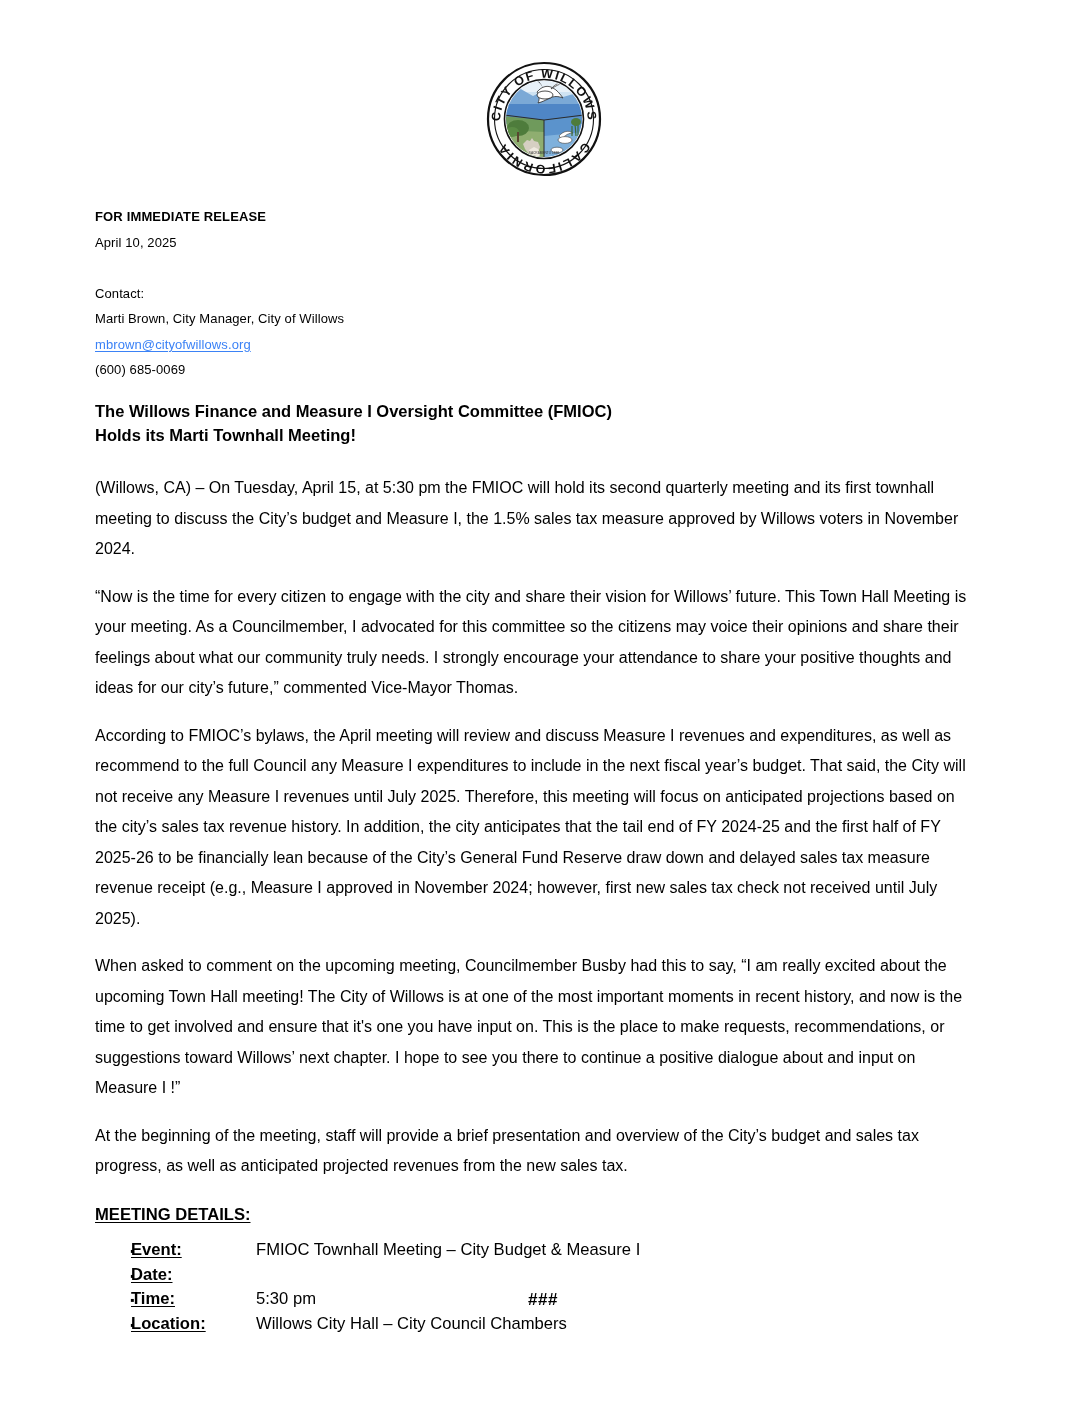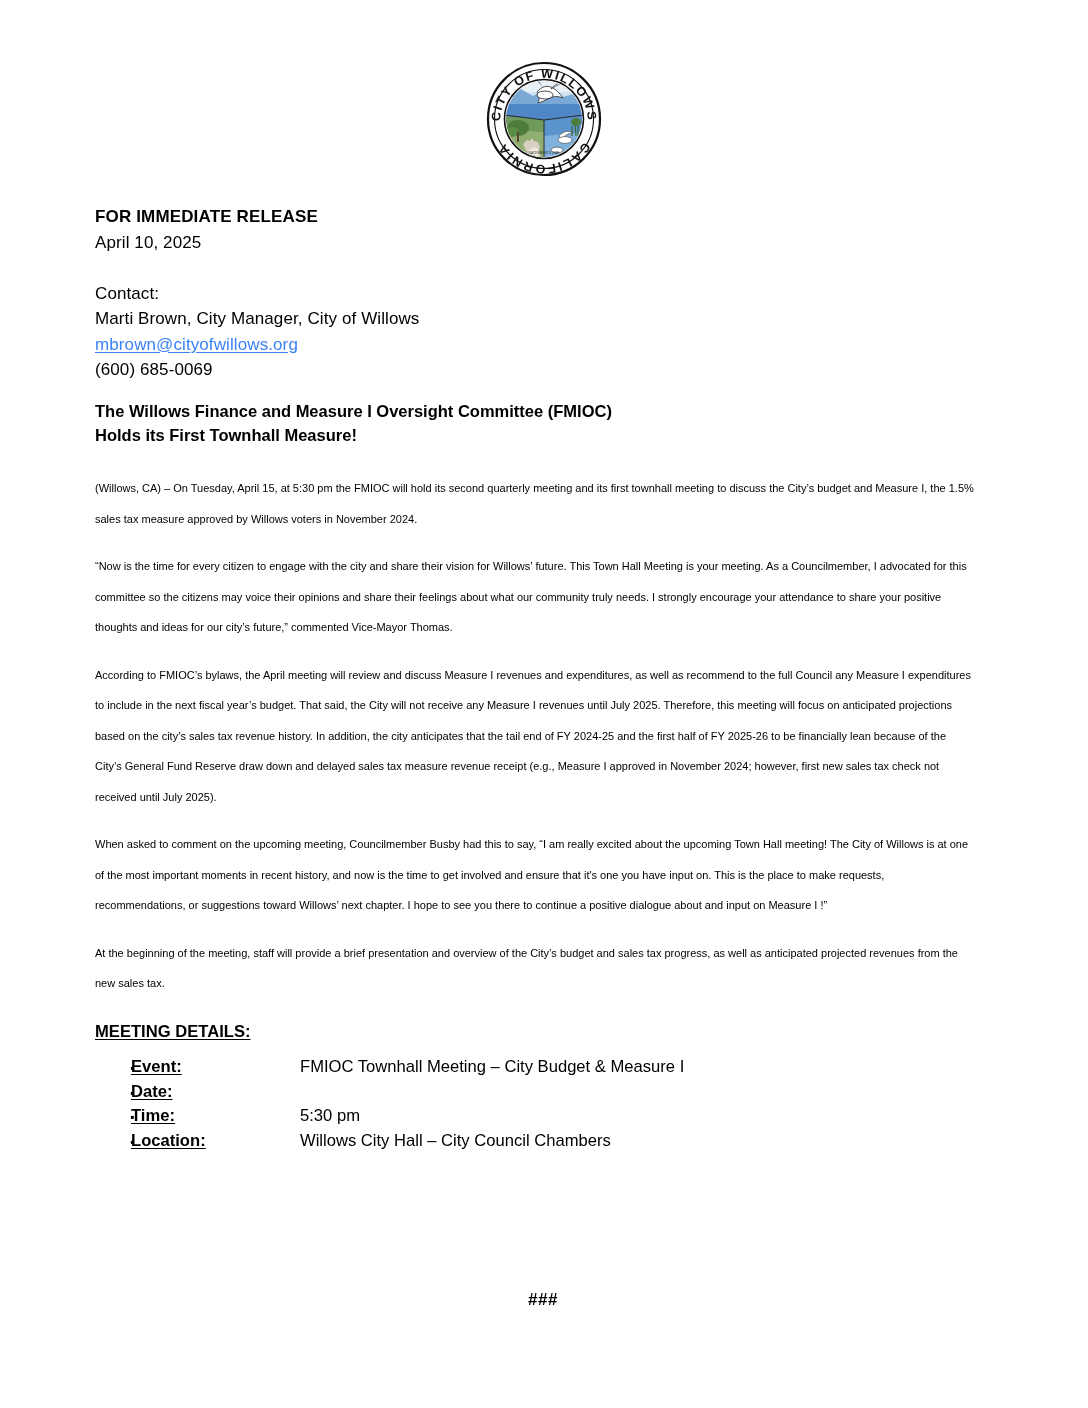--- a/index.html
+++ b/index.html
@@ -44,21 +44,21 @@
   .seal svg { display: block; width: 118px; height: 122px; }
 
   
   .hdr {
     position: absolute;
     top: 204px;
     left: 0;
     width: 896px;
   }
   .hdr-line {
-    font-size: 17px;
+    font-size: 13px;
     line-height: 25.5px;
     letter-spacing: 0.1px;
     white-space: nowrap;
   }
   .hdr-line.bold { font-weight: bold; letter-spacing: 0.15px; }
   .spacer-line { height: 25.5px; }
   .email-link {
     color: #3b82f6;
     text-decoration: underline;
     text-underline-offset: 2px;
@@ -76,21 +76,21 @@
   }
 
   
   .body-block {
     position: absolute;
     top: 473px;
     left: 0;
     width: 896px;
   }
   .para {
-    font-size: 11px;
+    font-size: 16px;
     line-height: 30.5px;
     text-align: left;
     margin: 0 16px 17px 0;
   }
   .para:last-child { margin-bottom: 0; }
 
   .mtg-heading {
     font-size: 16.6px;
     line-height: 30.5px;
     font-weight: bold;
@@ -120,21 +120,21 @@
     font-size: 12px;
     line-height: 24.5px;
     color: #000;
   }
   .det-label {
     width: 125px;
     font-weight: bold;
     text-decoration: underline;
     text-underline-offset: 2px;
   }
-  .det-value { flex: 1; margin-left: 44px; }
+  .det-value { flex: 1; }
 
   
   .footer-mark {
     position: absolute;
     top: 1290px;
     left: 0;
     width: 896px;
     text-align: center;
     font-size: 17px;
     font-weight: bold;
@@ -219,21 +219,21 @@
       <div class="hdr-line">Contact:</div>
       <div class="hdr-line">Marti Brown, City Manager, City of Willows</div>
       <div class="hdr-line">
         <a class="email-link" href="#">mbrown@cityofwillows.org</a>
       </div>
       <div class="hdr-line">(600) 685-0069</div>
     </div>
 
     <div class="headline">
       <div>The Willows Finance and Measure I Oversight Committee (FMIOC)</div>
-      <div>Holds its First Townhall Measure!</div>
+      <div>Holds its Marti Townhall Meeting!</div>
     </div>
 
     <div class="body-block">
       <p class="para">(Willows, CA) – On Tuesday, April 15, at 5:30 pm the FMIOC will hold its second quarterly meeting and its first townhall meeting to discuss the City’s budget and Measure I, the 1.5% sales tax measure approved by Willows voters in November 2024.</p>
       <p class="para">“Now is the time for every citizen to engage with the city and share their vision for Willows’ future. This Town Hall Meeting is your meeting. As a Councilmember, I advocated for this committee so the citizens may voice their opinions and share their feelings about what our community truly needs. I strongly encourage your attendance to share your positive thoughts and ideas for our city’s future,” commented Vice-Mayor Thomas.</p>
       <p class="para">According to FMIOC’s bylaws, the April meeting will review and discuss Measure I revenues and expenditures, as well as recommend to the full Council any Measure I expenditures to include in the next fiscal year’s budget. That said, the City will not receive any Measure I revenues until July 2025. Therefore, this meeting will focus on anticipated projections based on the city’s sales tax revenue history. In addition, the city anticipates that the tail end of FY 2024-25 and the first half of FY 2025-26 to be financially lean because of the City’s General Fund Reserve draw down and delayed sales tax measure revenue receipt (e.g., Measure I approved in November 2024; however, first new sales tax check not received until July 2025).</p>
       <p class="para">When asked to comment on the upcoming meeting, Councilmember Busby had this to say, “I am really excited about the upcoming Town Hall meeting! The City of Willows is at one of the most important moments in recent history, and now is the time to get involved and ensure that it's one you have input on. This is the place to make requests, recommendations, or suggestions toward Willows’ next chapter. I hope to see you there to continue a positive dialogue about and input on Measure I !”</p>
       <p class="para">At the beginning of the meeting, staff will provide a brief presentation and overview of the City’s budget and sales tax progress, as well as anticipated projected revenues from the new sales tax.</p>
 
       <div class="mtg-heading">MEETING DETAILS:</div>

